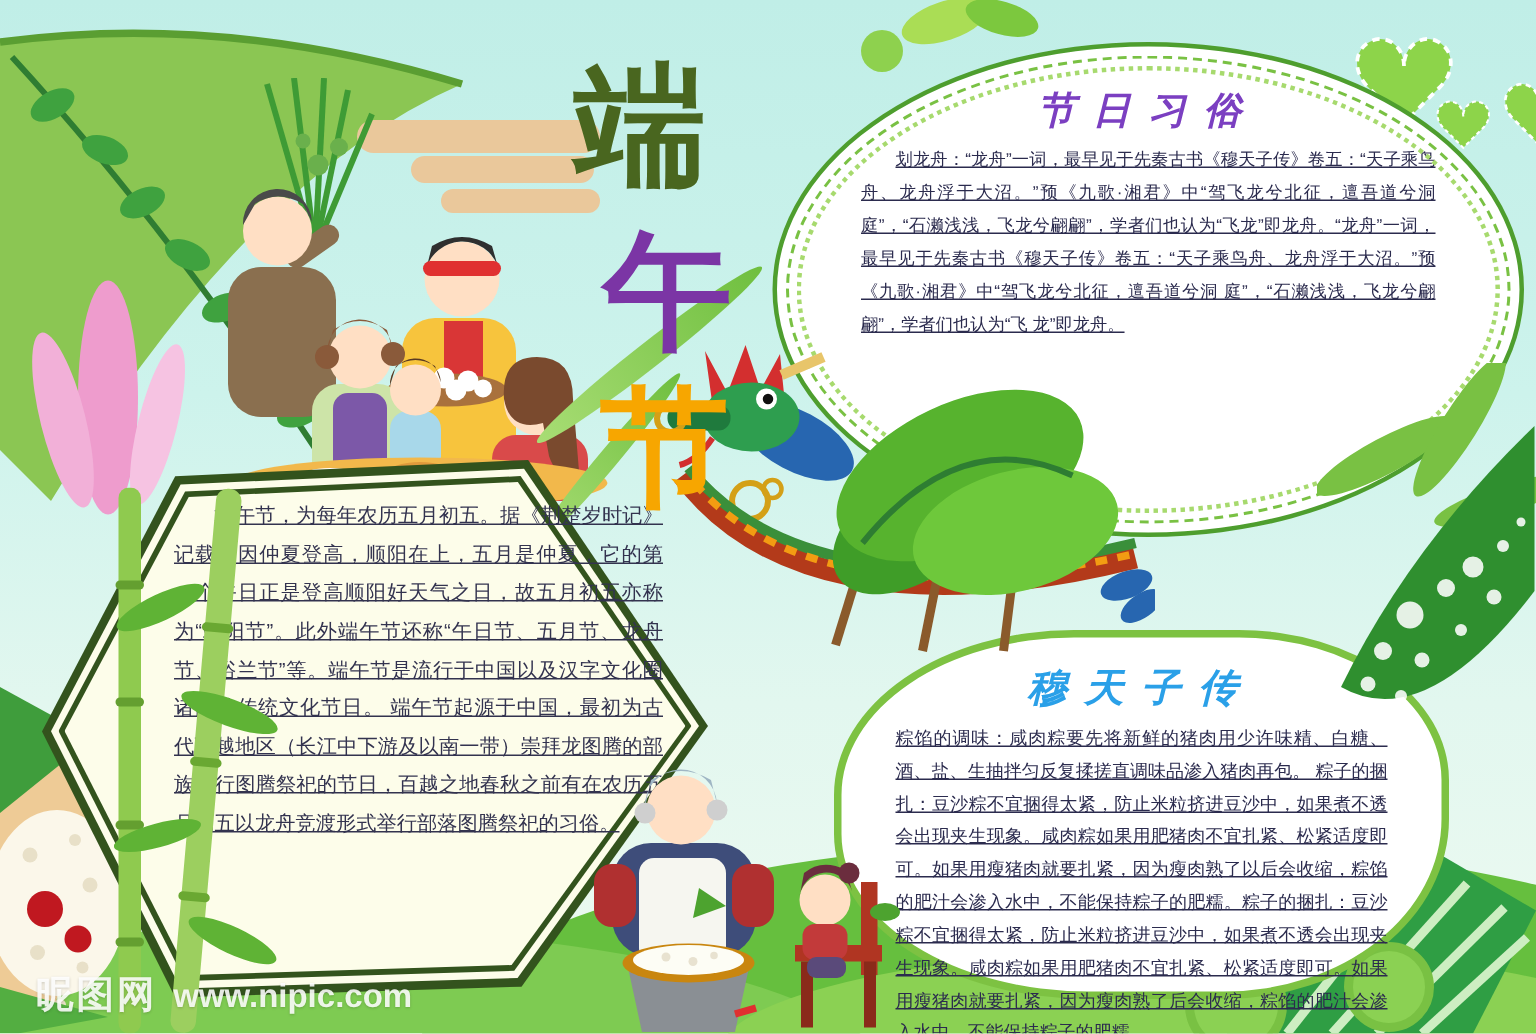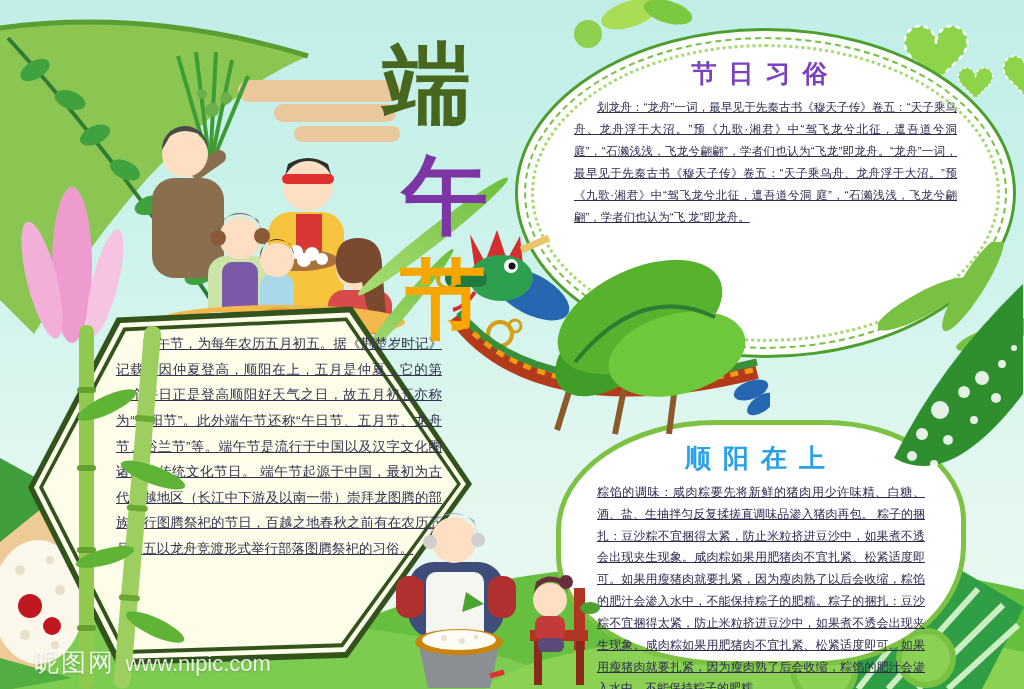--- a/index.html
+++ b/index.html
@@ -16,43 +16,43 @@
   .blade{position:absolute;z-index:9;background:linear-gradient(90deg,#a8dd74,#6fbf3f);
     border-radius:50%;}
   #blade1{left:338px;top:228px;width:190px;height:17px;transform:rotate(-38deg);}
   #blade2{left:330px;top:300px;width:150px;height:13px;transform:rotate(-50deg);}
   
   #customs{left:515px;top:28px;width:495px;height:324px;z-index:10;
     background:#fff;border:3px solid #4e9e2e;border-radius:50%;}
   #customs::before{content:"";position:absolute;inset:6px;border:2px dashed #79c143;border-radius:50%;}
   #customs::after{content:"";position:absolute;inset:13px;border:3px dotted #a7da6e;border-radius:50%;}
   #customs .content{position:absolute;inset:0;padding:26px 56px 0 56px;box-sizing:border-box;}
-  .sec-heading{text-align:center;font-weight:bold;font-size:25px;letter-spacing:12px;margin:0 0 6px 0;}
+  .sec-heading{text-align:center;font-weight:bold;font-size:25px;letter-spacing:12px;margin:0 0 6px 0;font-style:italic;}
   #customs .sec-heading{color:#7b3fc1;}
   .sec-body{color:#2b2b4e;text-align:justify;margin:0;text-decoration:underline;}
   #customs .sec-body{font-size:11.5px;line-height:1.92;text-indent:2em;}
   
   #intro{left:28px;top:303px;width:444px;height:362px;z-index:10;}
   .hex{clip-path:polygon(20% 4%,73% 1%,100% 50%,72% 98%,20% 100%,0% 51%);position:absolute;}
   .hex-l1{inset:0;background:#33531d;}
   .hex-l2{inset:6px;background:#fdfdea;}
   .hex-l3{inset:11px;background:#33531d;}
   .hex-l4{inset:15px;background:#fdfdea;}
   #intro .content{position:absolute;left:88px;right:30px;top:28px;bottom:12px;}
   #intro .sec-heading{color:#e8281e;letter-spacing:14px;font-size:27px;margin-bottom:10px;}
   #intro .sec-body{font-size:13.5px;line-height:1.9;text-indent:2em;color:#33334f;}
   
   #food{left:556px;top:420px;width:400px;height:236px;z-index:10;background:#fff;
     border:5px solid #7dc242;border-radius:160px 140px 150px 170px / 110px 100px 120px 110px;}
   #food .content{position:absolute;inset:0;padding:16px 36px 0 36px;box-sizing:border-box;}
   #food .sec-heading{color:#2aa0e8;font-size:26px;}
   #food .sec-body{font-size:12px;line-height:1.82;}
   
-  #wm-left{left:34px;top:646px;z-index:30;color:rgba(255,255,255,0.88);
-    text-shadow:0 1px 2px rgba(0,0,0,0.18);font-weight:normal;}
+  #wm-left{left:24px;top:646px;z-index:30;color:rgba(255,255,255,0.88);
+    text-shadow:0 1px 2px rgba(0,0,0,0.18);font-weight:bold;}
   #wm-left .site{font-size:25px;letter-spacing:2px;}
   #wm-left .url{font-size:22px;margin-left:6px;}
   #wm-right{left:780px;top:657px;width:228px;height:24px;z-index:30;
     background:rgba(72,88,62,0.55);color:#fff;font-size:13px;
     display:flex;align-items:center;justify-content:center;border-radius:2px;}
   
   .hill{position:absolute;border-radius:50%;}
   #hill-a{left:280px;top:560px;width:920px;height:280px;background:#66bf3e;z-index:4;}
   #hill-b{left:-220px;top:618px;width:820px;height:220px;background:#7ecb52;z-index:4;}
   #hill-c{left:480px;top:632px;width:640px;height:140px;background:#8bd153;z-index:5;}
@@ -336,21 +336,21 @@
     <div class="hex hex-l2"></div>
     <div class="hex hex-l3"></div>
     <div class="hex hex-l4"></div>
     <div class="content">
       <p class="sec-body">端午节，为每年农历五月初五。据《荆楚岁时记》记载，因仲夏登高，顺阳在上，五月是仲夏，它的第 一个午日正是登高顺阳好天气之日，故五月初五亦称为“端阳节”。此外端午节还称“午日节、五月节、龙舟节、浴兰节”等。端午节是流行于中国以及汉字文化圈诸国的传统文化节日。 端午节起源于中国，最初为古代百越地区（长江中下游及以南一带）崇拜龙图腾的部族举行图腾祭祀的节日，百越之地春秋之前有在农历五月初五以龙舟竞渡形式举行部落图腾祭祀的习俗。</p>
     </div>
   </div>
 
   <div class="abs" id="food">
     <div class="content">
-      <h2 class="sec-heading">顺阳在上</h2>
+      <h2 class="sec-heading">穆天子传</h2>
       <p class="sec-body">粽馅的调味：咸肉粽要先将新鲜的猪肉用少许味精、白糖、酒、盐、生抽拌匀反复揉搓直调味品渗入猪肉再包。 粽子的捆扎：豆沙粽不宜捆得太紧，防止米粒挤进豆沙中，如果煮不透会出现夹生现象。咸肉粽如果用肥猪肉不宜扎紧、松紧适度即可。如果用瘦猪肉就要扎紧，因为瘦肉熟了以后会收缩，粽馅的肥汁会渗入水中，不能保持粽子的肥糯。粽子的捆扎：豆沙粽不宜捆得太紧，防止米粒挤进豆沙中，如果煮不透会出现夹生现象。咸肉粽如果用肥猪肉不宜扎紧、松紧适度即可。如果用瘦猪肉就要扎紧，因为瘦肉熟了后会收缩，粽馅的肥汁会渗入水中，不能保持粽子的肥糯。</p>
     </div>
   </div>
 
   <div class="abs" id="wm-left">
     <span class="site">昵图网</span>
     <span class="url">www.nipic.com</span>
   </div>
 
 </div>

